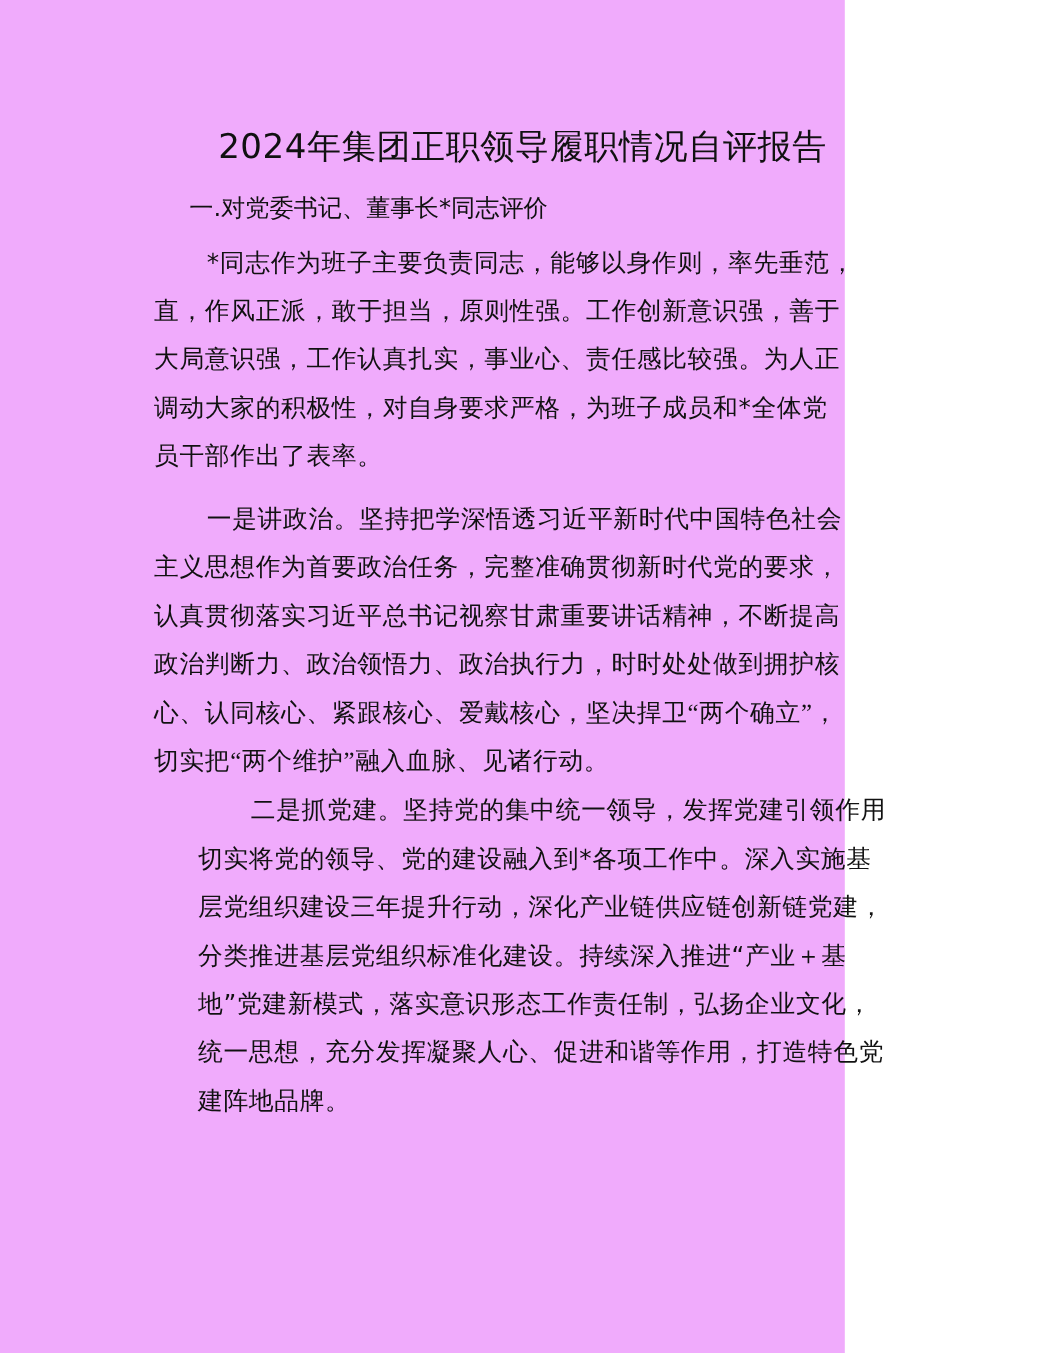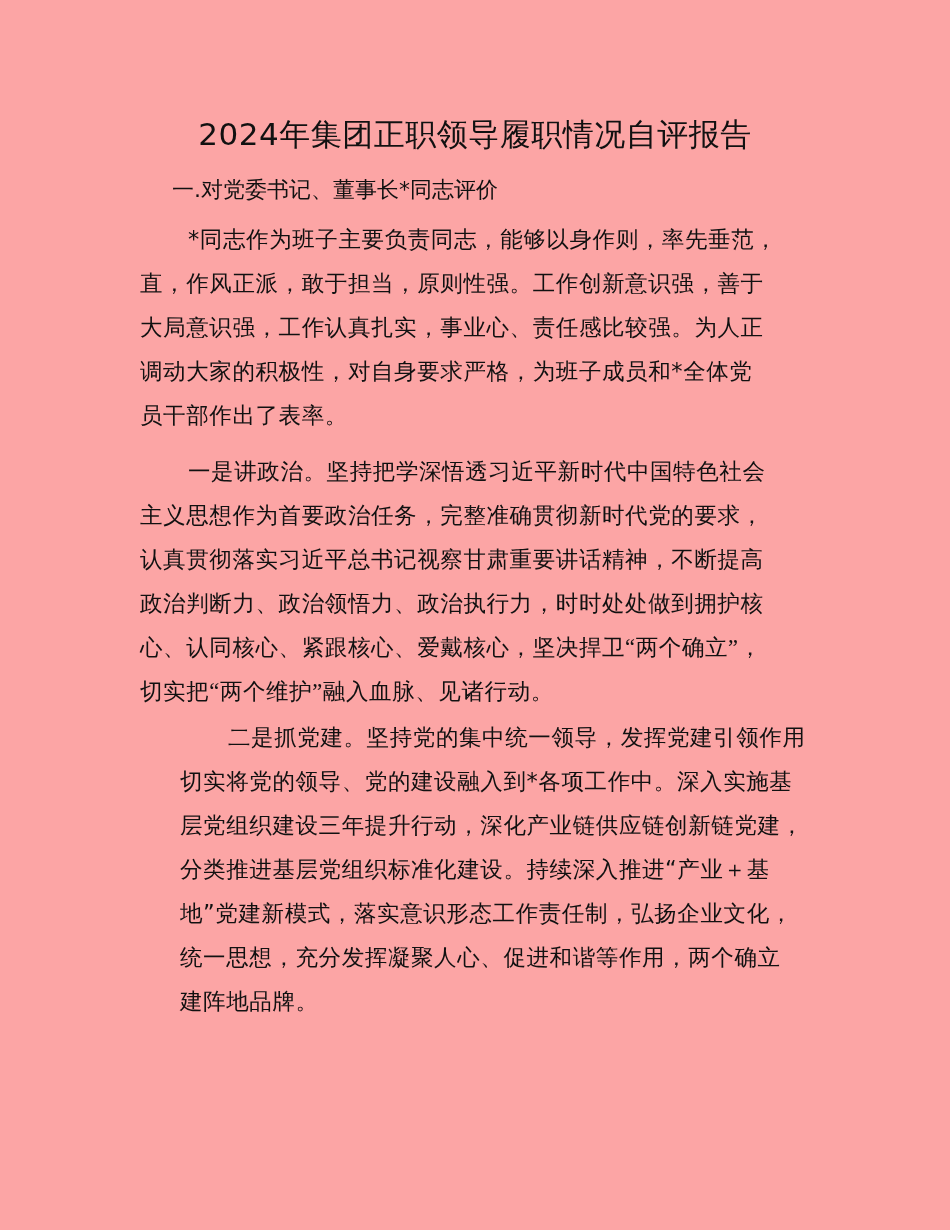--- a/index.html
+++ b/index.html
@@ -11,22 +11,22 @@
       width: 950px;
       height: 1230px;
       position: relative;
       overflow: hidden;
       font-family: "DejaVu Sans", "Liberation Sans", sans-serif;
       color: #111111;
     }
     .page {
       position: absolute;
       left: 0; top: 0;
-      width: 950px; height: 1230px;
-      background: #fca5a5;
+      width: 768px; height: 1230px;
+      background: #f0abfc;
     }
     .title {
       position: absolute;
       left: 0;
       width: 950px;
       top: 112px;
       text-align: center;
       font-size: 31px;
       line-height: 44px;
       letter-spacing: 0.5px;
@@ -83,16 +83,16 @@
     <span class="line">心、认同核心、紧跟核心、爱戴核心，坚决捍卫“两个确立”，</span>
     <span class="line">切实把“两个维护”融入血脉、见诸行动。</span>
   </div>
 
   <div class="para" id="p3">
     <span class="line first">二是抓党建。坚持党的集中统一领导，发挥党建引领作用</span>
     <span class="line">切实将党的领导、党的建设融入到*各项工作中。深入实施基</span>
     <span class="line">层党组织建设三年提升行动，深化产业链供应链创新链党建，</span>
     <span class="line">分类推进基层党组织标准化建设。持续深入推进“产业＋基</span>
     <span class="line">地”党建新模式，落实意识形态工作责任制，弘扬企业文化，</span>
-    <span class="line">统一思想，充分发挥凝聚人心、促进和谐等作用，两个确立</span>
+    <span class="line">统一思想，充分发挥凝聚人心、促进和谐等作用，打造特色党</span>
     <span class="line">建阵地品牌。</span>
   </div>
 </div>
 
 </body></html>

